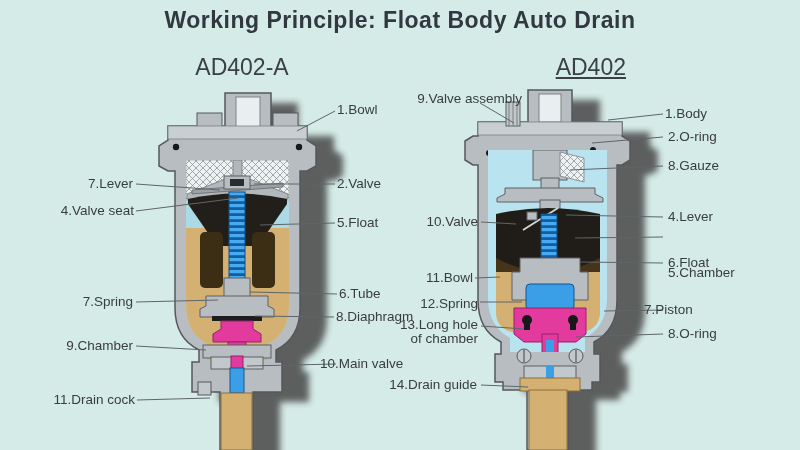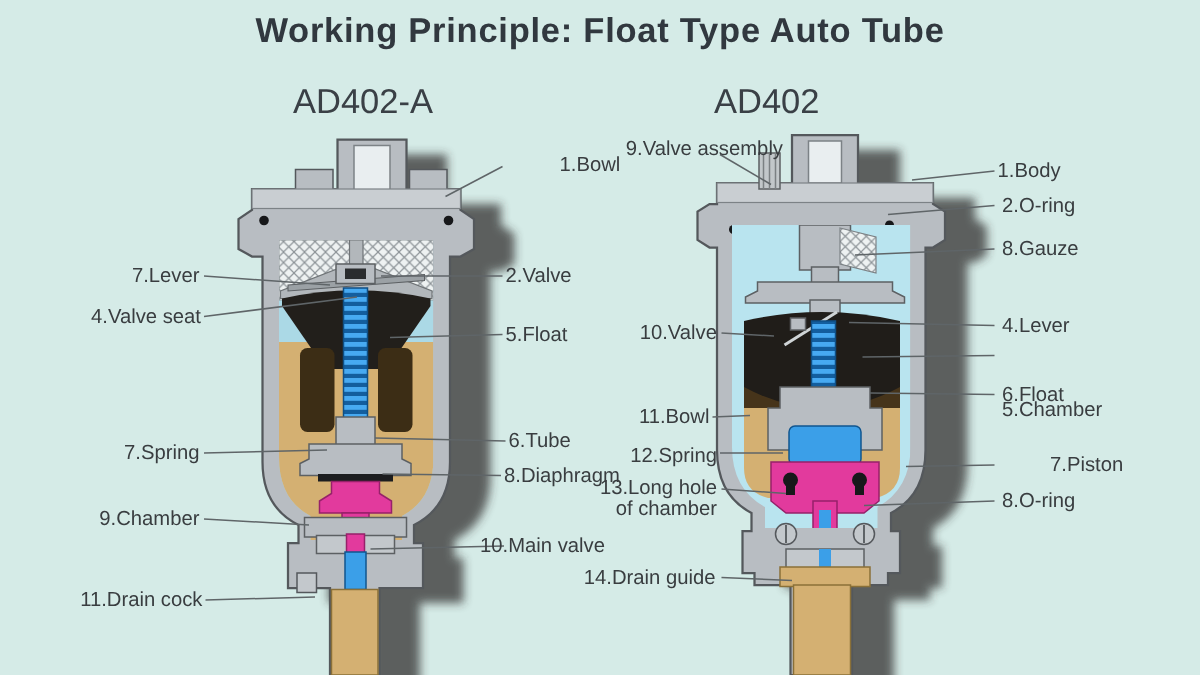--- a/index.html
+++ b/index.html
@@ -153,25 +153,25 @@
       <line x1="580" y1="262" x2="663" y2="263"></line>
       <line x1="475" y1="278" x2="500" y2="277"></line>
       <line x1="480" y1="302" x2="522" y2="302"></line>
       <line x1="604" y1="311" x2="663" y2="310"></line>
       <line x1="481" y1="326" x2="524" y2="329"></line>
       <line x1="576" y1="337" x2="663" y2="334"></line>
       <line x1="481" y1="385" x2="528" y2="387"></line>
     </g>
   </svg>
 
-  <div class="title">Working Principle: Float Type Auto Tube</div>
+  <div class="title">Working Principle: Float Body Auto Drain</div>
   <div class="heading" style="left:167px;top:54px;width:150px;text-align:center;">AD402-A</div>
-  <div class="heading" style="left:476px;top:54px;width:150px;text-align:left;">AD402</div>
+  <div class="heading" style="left:476px;top:54px;width:150px;text-align:right;text-decoration:underline;">AD402</div>
 
-  <div class="lbl" style="left:337px;top:103px;margin-left:36px;">1.Bowl</div>
+  <div class="lbl" style="left:337px;top:103px;">1.Bowl</div>
   <div class="lbl" style="left:337px;top:177px;">2.Valve</div>
   <div class="lbl r" style="right:667px;top:177px;">7.Lever</div>
   <div class="lbl r" style="right:666px;top:204px;">4.Valve seat</div>
   <div class="lbl" style="left:337px;top:216px;">5.Float</div>
   <div class="lbl" style="left:339px;top:287px;">6.Tube</div>
   <div class="lbl r" style="right:667px;top:295px;">7.Spring</div>
   <div class="lbl" style="left:336px;top:310px;">8.Diaphragm</div>
   <div class="lbl r" style="right:667px;top:339px;">9.Chamber</div>
   <div class="lbl" style="left:320px;top:357px;">10.Main valve</div>
   <div class="lbl r" style="right:665px;top:393px;">11.Drain cock</div>
@@ -179,21 +179,21 @@
   <div class="lbl r" style="right:278px;top:92px;">9.Valve assembly</div>
   <div class="lbl" style="left:665px;top:107px;">1.Body</div>
   <div class="lbl" style="left:668px;top:130px;">2.O-ring</div>
   <div class="lbl" style="left:668px;top:159px;">8.Gauze</div>
   <div class="lbl r" style="right:322px;top:215px;">10.Valve</div>
   <div class="lbl" style="left:668px;top:210px;">4.Lever</div>
   <div class="lbl" style="left:668px;top:230px;margin-top:36px;">5.Chamber</div>
   <div class="lbl" style="left:668px;top:256px;">6.Float</div>
   <div class="lbl r" style="right:327px;top:271px;">11.Bowl</div>
   <div class="lbl r" style="right:322px;top:297px;">12.Spring</div>
-  <div class="lbl" style="left:700px;top:303px;text-align:center;">7.Piston</div>
+  <div class="lbl" style="left:644px;top:303px;text-align:center;">7.Piston</div>
   <div class="lbl r" style="right:322px;top:318px;">
     <span style="display:block;">13.Long hole</span>
     <span style="display:block;">of chamber</span>
   </div>
   <div class="lbl" style="left:668px;top:327px;">8.O-ring</div>
   <div class="lbl r" style="right:323px;top:378px;">14.Drain guide</div>
 
 </div>
 
 </body></html>

